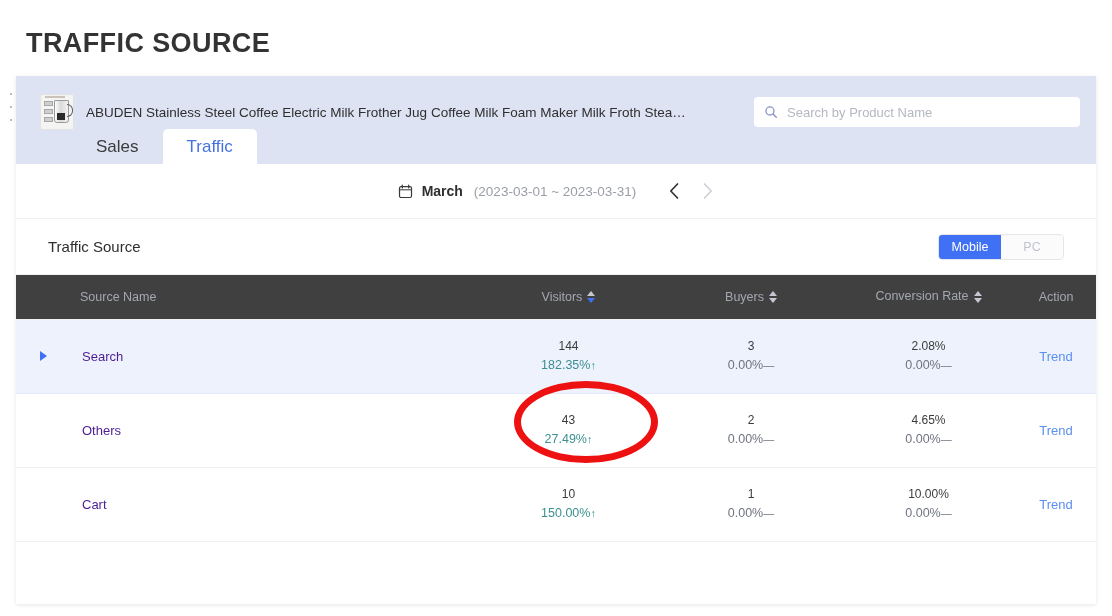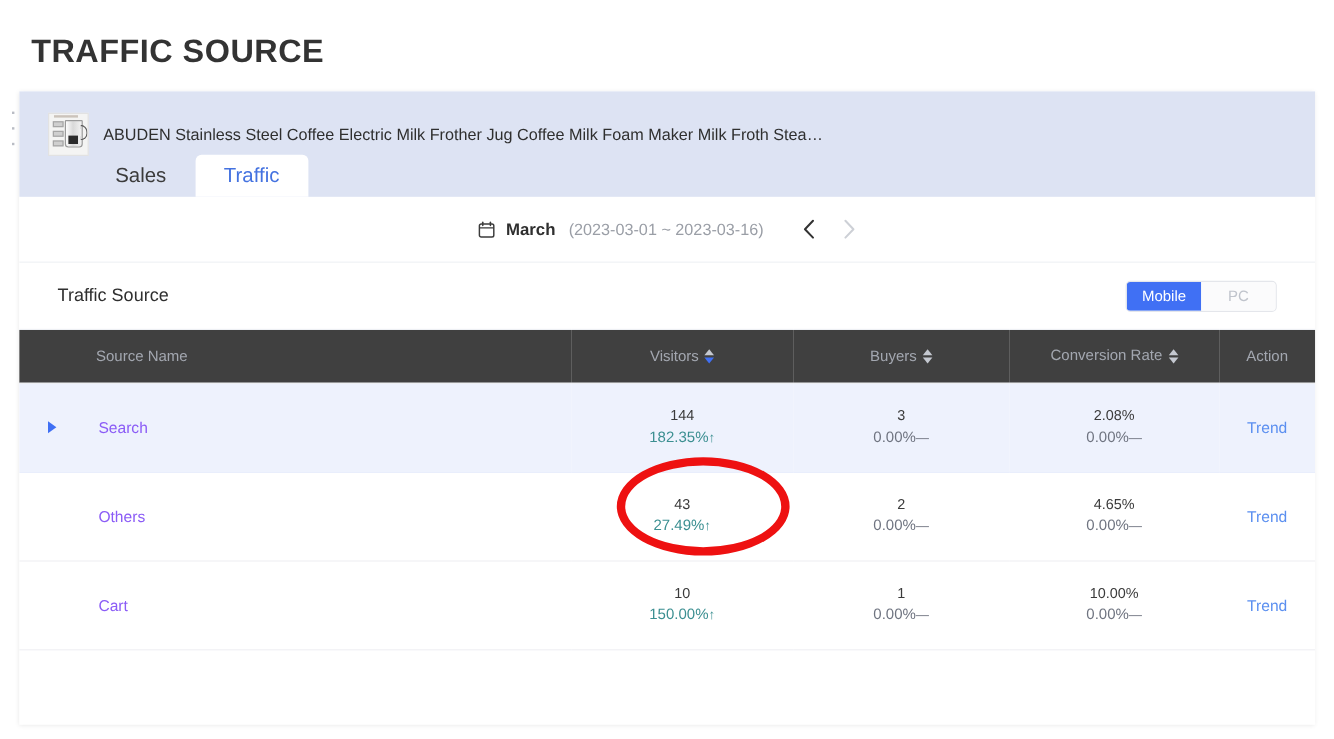--- a/index.html
+++ b/index.html
@@ -307,21 +307,21 @@
     flex: 0 0 20px;
     display: flex;
     align-items: center;
   }
   .expander i {
     width: 0; height: 0;
     border-top: 5px solid transparent;
     border-bottom: 5px solid transparent;
     border-left: 7px solid #4070f4;
   }
-  .src-name { margin-left: 22px; font-size: 13px; color: #8b5cf6; }
+  .src-name { margin-left: 22px; font-size: 13px; color: #4c1d95; }
 
   .metric-top { font-size: 12px; color: #3b3b3b; line-height: 1.45; }
   .metric-sub { font-size: 12.5px; line-height: 1.45; color: #6f7480; }
   .metric-sub.up { color: #3b8f91; }
   .metric-sub .arrow { font-size: 11px; }
 
   .trend-link {
     color: #5b8ff0;
     font-size: 13px;
     cursor: pointer;
@@ -362,39 +362,46 @@
           <span></span>
             <span></span>
             <span></span>
         </div>
         <div class="thumb-jug"></div>
         <div class="thumb-handle"></div>
       </div>
 
       <div class="product-title">ABUDEN Stainless Steel Coffee Electric Milk Frother Jug Coffee Milk Foam Maker Milk Froth Steam…</div>
 
+      <div class="search-box">
+        <svg width="14" height="14" viewBox="0 0 16 16">
+          <circle cx="6.8" cy="6.8" r="4.6" fill="none" stroke="#8a93c4" stroke-width="1.5"></circle>
+          <line x1="10.3" y1="10.3" x2="14" y2="14" stroke="#8a93c4" stroke-width="1.6" stroke-linecap="round"></line>
+        </svg>
+        <input class="search-input" type="text" placeholder="Search by Product Name" style="">
+      </div>
     </div>
 
     <div class="tabs">
       <div class="tab">Sales</div>
       <div class="tab active">Traffic</div>
     </div>
   </div>
 
   <div class="date-bar">
     <span class="cal-icon">
       <svg width="15" height="15" viewBox="0 0 16 16">
         <rect x="1.6" y="2.8" width="12.8" height="11.6" rx="1.6" fill="none" stroke="#3b3b3b" stroke-width="1.3"></rect>
         <line x1="4.6" y1="1.2" x2="4.6" y2="4.2" stroke="#3b3b3b" stroke-width="1.3" stroke-linecap="round"></line>
         <line x1="11.4" y1="1.2" x2="11.4" y2="4.2" stroke="#3b3b3b" stroke-width="1.3" stroke-linecap="round"></line>
         <line x1="1.6" y1="6.2" x2="14.4" y2="6.2" stroke="#3b3b3b" stroke-width="1.1"></line>
       </svg>
     </span>
     <span class="date-month">March</span>
-    <span class="date-range">(2023-03-01 ~ 2023-03-16)</span>
+    <span class="date-range">(2023-03-01 ~ 2023-03-31)</span>
     <span class="nav-chevs">
       <span class="chev">
         <svg width="13" height="18" viewBox="0 0 13 18">
           <polyline points="9.5,2 2.8,9 9.5,16" fill="none" stroke="#333333" stroke-width="1.7" stroke-linecap="round" stroke-linejoin="round"></polyline>
         </svg>
       </span>
       <span class="chev disabled">
         <svg width="13" height="18" viewBox="0 0 13 18">
           <polyline points="3.5,2 10.2,9 3.5,16" fill="none" stroke="#cdd0d6" stroke-width="1.7" stroke-linecap="round" stroke-linejoin="round"></polyline>
         </svg>

